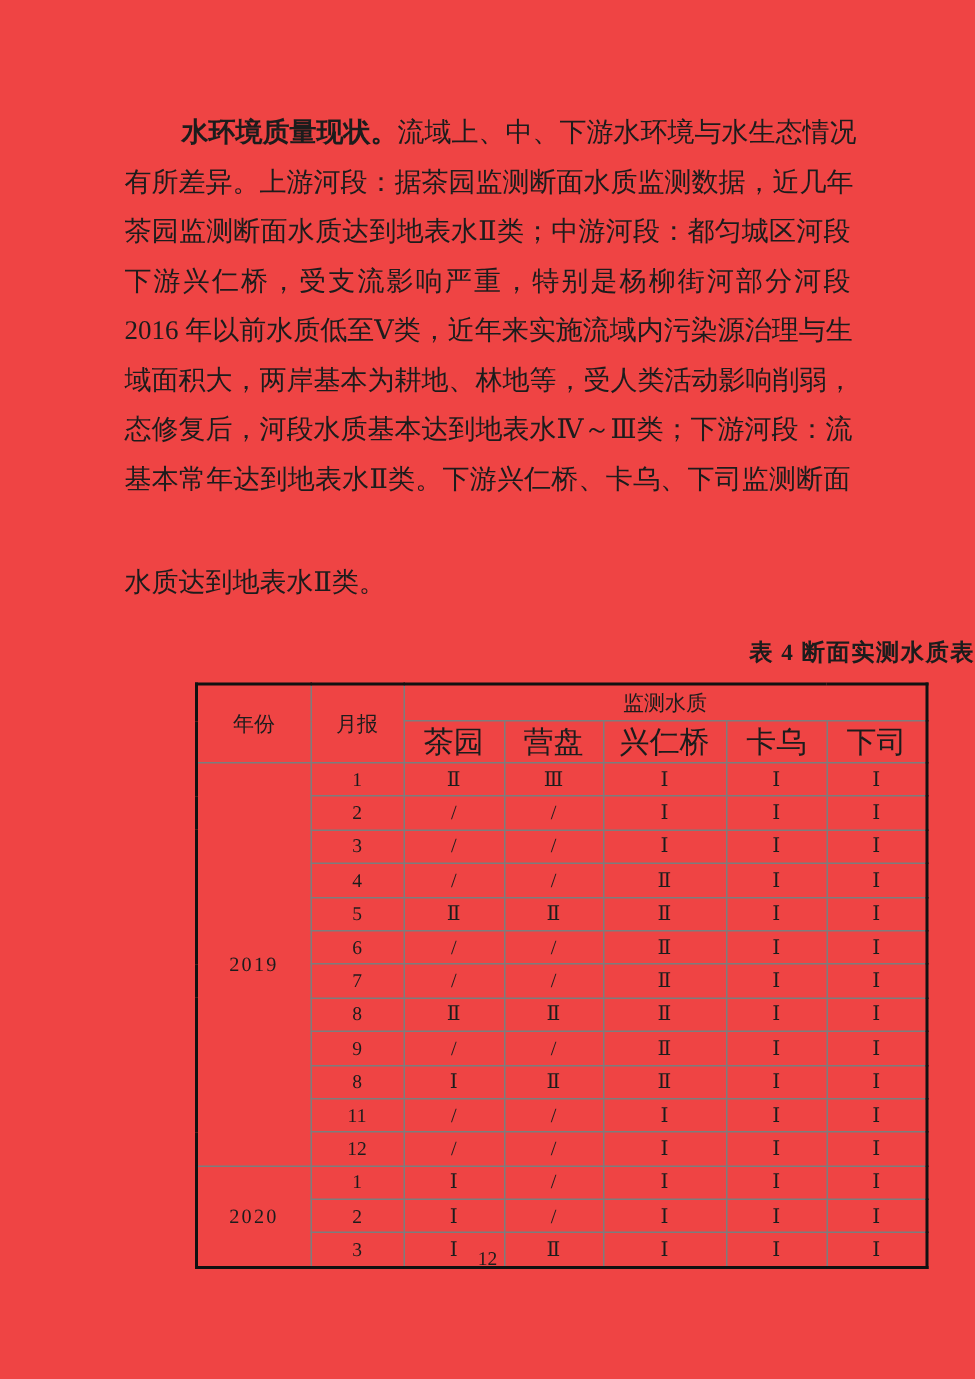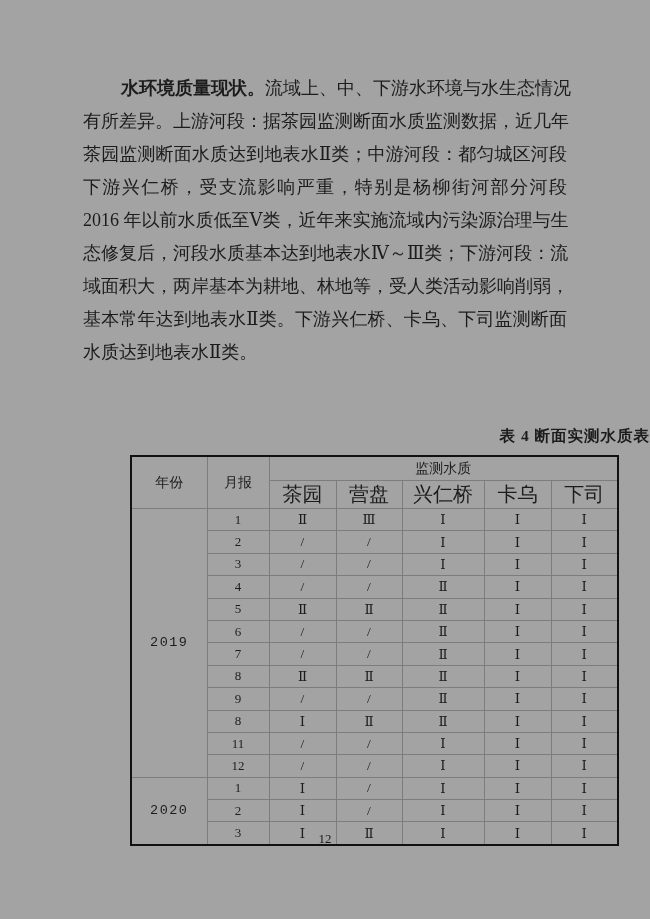--- a/index.html
+++ b/index.html
@@ -1,20 +1,20 @@
 <!DOCTYPE html>
 <html lang="zh"><head>
 <meta charset="utf-8">
 <style>
   html, body { margin: 0; padding: 0; background: #ffffff; }
   #page {
     position: relative;
     width: 650px;
     height: 919px;
-    background: #a3a3a3;
+    background: #ef4444;
     font-family: "Liberation Serif", "DejaVu Serif", "DejaVu Sans", serif;
     color: #1c1c1c;
     overflow: hidden;
   }
 
   
   #paragraph {
     position: absolute;
     left: 83px;
     top: 72px;
@@ -23,21 +23,21 @@
     line-height: 33px;
   }
   #paragraph .pline {
     height: 33px;
     text-align: justify;
     text-align-last: justify;
     text-justify: inter-character;
     white-space: nowrap;
   }
   #paragraph .pline.indent { padding-left: 38px; width: 446px; }
-  #paragraph .pline.last  { text-align-last: left; }
+  #paragraph .pline.last  { text-align-last: left; margin-top: 36px; }
   #paragraph .lead-bold   { font-weight: 700; }
 
   
   #table-caption {
     position: absolute;
     left: 0;
     top: 421px;
     width: 650px;
     height: 30px;
     line-height: 30px;
@@ -63,21 +63,21 @@
     border: 1px solid #7d7d7d;
     text-align: center;
     vertical-align: middle;
     padding: 0;
     font-weight: 400;
     overflow: hidden;
   }
   #wq-table thead tr.h1 th { height: 23px; font-size: 14px; }
   #wq-table thead tr.h2 th { height: 21px; font-size: 20px; }
   #wq-table tbody td { height: 21.4px; font-size: 13.5px; }
-  #wq-table td.year-cell { font-size: 13.5px; letter-spacing: 1.5px; font-family: Liberation Mono, monospace; }
+  #wq-table td.year-cell { font-size: 13.5px; letter-spacing: 1.5px; }
   #wq-table td.month-cell { font-size: 13px; }
   #wq-table td.value-cell { font-size: 13.5px; }
 
   
   #page-number {
     position: absolute;
     left: 0;
     top: 831px;
     width: 650px;
     text-align: center;
@@ -89,22 +89,22 @@
 <body>
 
 <div id="page">
 
   <div id="paragraph">
       <div class="pline indent"><span class="lead-bold">水环境质量现状。</span>流域上、中、下游水环境与水生态情况</div>
       <div class="pline">有所差异。上游河段：据茶园监测断面水质监测数据，近几年</div>
       <div class="pline">茶园监测断面水质达到地表水Ⅱ类；中游河段：都匀城区河段</div>
       <div class="pline">下游兴仁桥，受支流影响严重，特别是杨柳街河部分河段</div>
       <div class="pline">2016 年以前水质低至Ⅴ类，近年来实施流域内污染源治理与生</div>
+      <div class="pline">域面积大，两岸基本为耕地、林地等，受人类活动影响削弱，</div>
       <div class="pline">态修复后，河段水质基本达到地表水Ⅳ～Ⅲ类；下游河段：流</div>
-      <div class="pline">域面积大，两岸基本为耕地、林地等，受人类活动影响削弱，</div>
       <div class="pline">基本常年达到地表水Ⅱ类。下游兴仁桥、卡乌、下司监测断面</div>
       <div class="pline last">水质达到地表水Ⅱ类。</div>
     </div>
 
   <div id="table-caption">表 4  断面实测水质表</div>
 
   <table id="wq-table">
     <colgroup>
       <col style="width:76px">
         <col style="width:62px">

